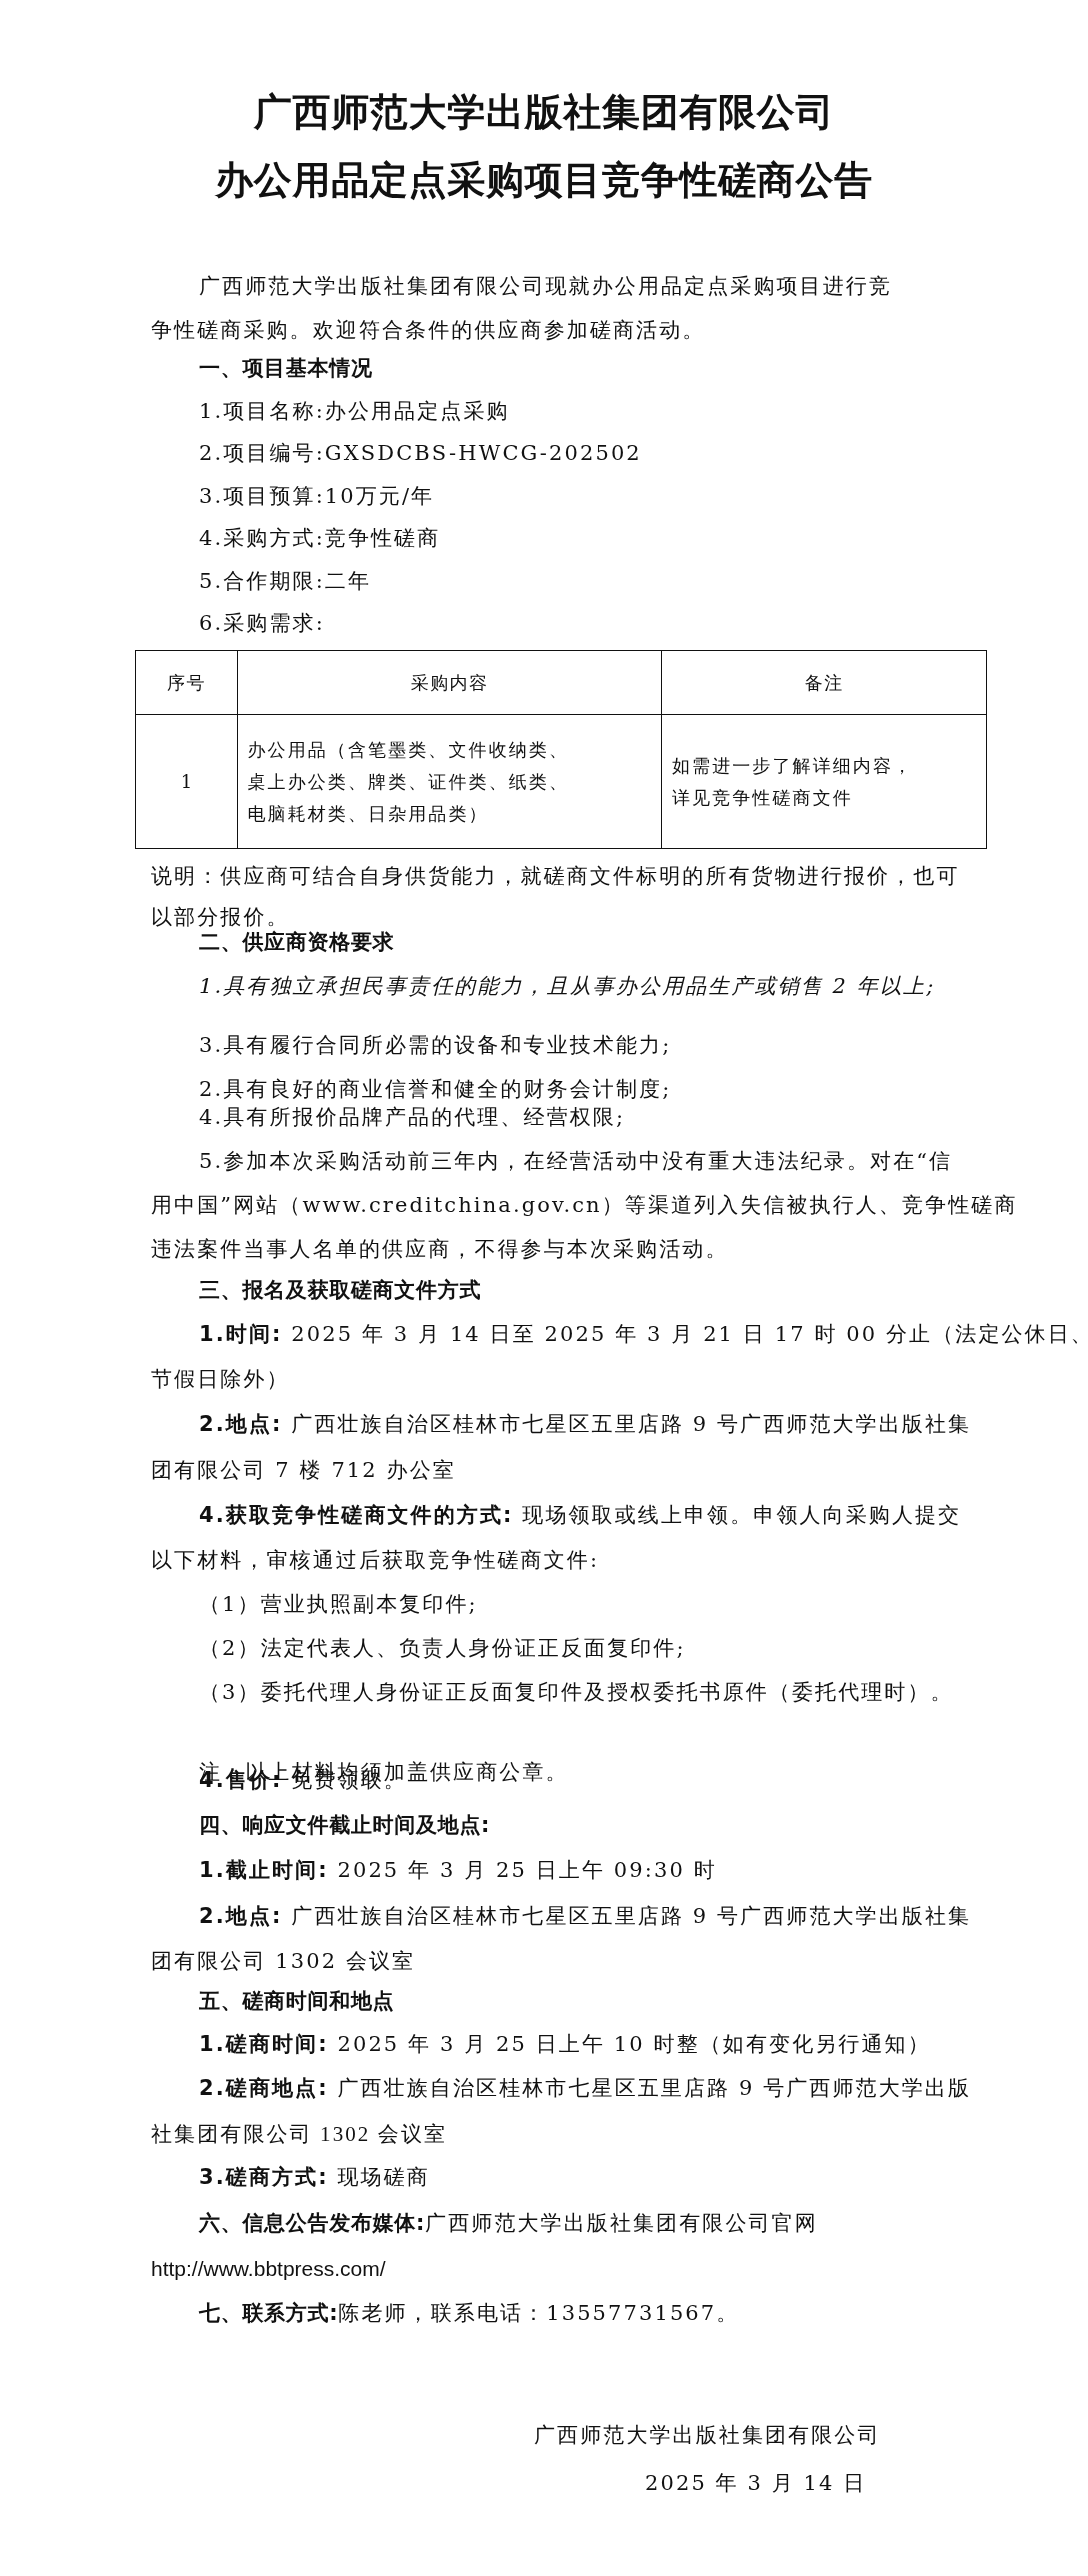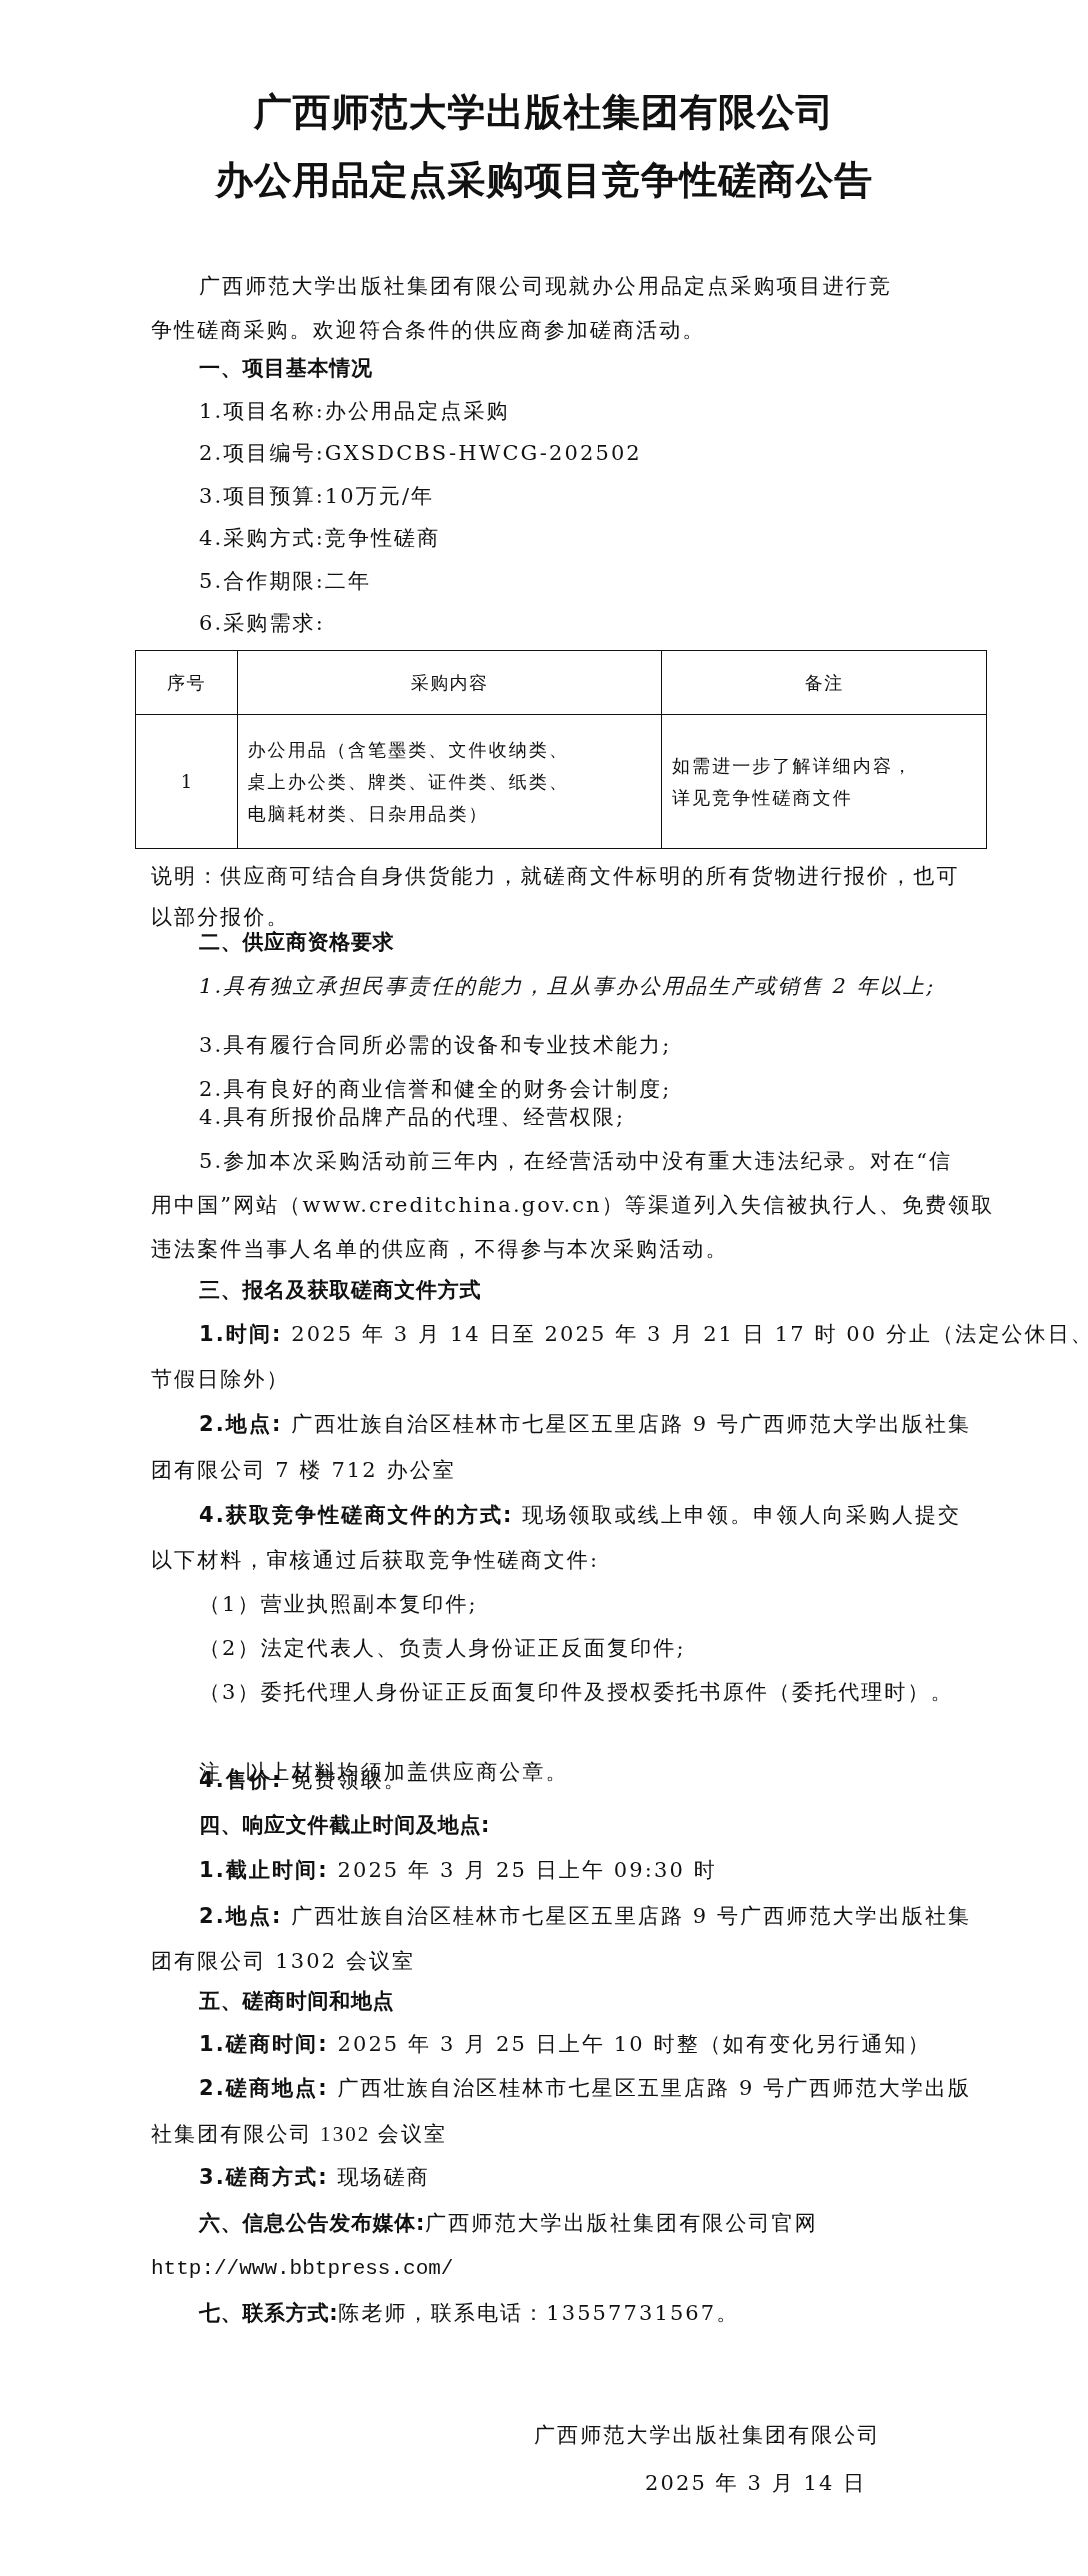--- a/index.html
+++ b/index.html
@@ -69,21 +69,21 @@
 
   <div class="line" style="top:863px;">说明：供应商可结合自身供货能力，就磋商文件标明的所有货物进行报价，也可</div>
   <div class="line" style="top:904px;">以部分报价。</div>
 
   <div class="line ind h" style="top:929px;">二、供应商资格要求</div>
   <div class="line ind" style="top:973px;font-style:italic;">1.具有独立承担民事责任的能力，且从事办公用品生产或销售 2 年以上;</div>
   <div class="line ind" style="top:1076px;">2.具有良好的商业信誉和健全的财务会计制度;</div>
   <div class="line ind" style="top:1032px;">3.具有履行合同所必需的设备和专业技术能力;</div>
   <div class="line ind" style="top:1104px;">4.具有所报价品牌产品的代理、经营权限;</div>
   <div class="line ind" style="top:1148px;">5.参加本次采购活动前三年内，在经营活动中没有重大违法纪录。对在“信</div>
-  <div class="line" style="top:1192px;">用中国”网站（www.creditchina.gov.cn）等渠道列入失信被执行人、免费领取</div>
+  <div class="line" style="top:1192px;">用中国”网站（www.creditchina.gov.cn）等渠道列入失信被执行人、竞争性磋商</div>
   <div class="line" style="top:1236px;">违法案件当事人名单的供应商，不得参与本次采购活动。</div>
 
   <div class="line ind h" style="top:1277px;">三、报名及获取磋商文件方式</div>
   <div class="line ind" style="top:1321px;"><span class="b">1.时间:</span><span> 2025 年 3 月 14 日至 2025 年 3 月 21 日 17 时 00 分止（法定公休日、</span></div>
   <div class="line" style="top:1366px;">节假日除外）</div>
   <div class="line ind" style="top:1411px;"><span class="b">2.地点:</span><span> 广西壮族自治区桂林市七星区五里店路 9 号广西师范大学出版社集</span></div>
   <div class="line" style="top:1457px;">团有限公司 7 楼 712 办公室</div>
   <div class="line ind" style="top:1502px;"><span class="b">4.获取竞争性磋商文件的方式:</span><span> 现场领取或线上申领。申领人向采购人提交</span></div>
   <div class="line" style="top:1547px;">以下材料，审核通过后获取竞争性磋商文件:</div>
   <div class="line ind" style="top:1591px;">（1）营业执照副本复印件;</div>
@@ -97,21 +97,21 @@
   <div class="line ind" style="top:1903px;"><span class="b">2.地点:</span><span> 广西壮族自治区桂林市七星区五里店路 9 号广西师范大学出版社集</span></div>
   <div class="line" style="top:1948px;">团有限公司 1302 会议室</div>
 
   <div class="line ind h" style="top:1988px;">五、磋商时间和地点</div>
   <div class="line ind" style="top:2031px;"><span class="b">1.磋商时间:</span><span> 2025 年 3 月 25 日上午 10 时整（如有变化另行通知）</span></div>
   <div class="line ind" style="top:2075px;"><span class="b">2.磋商地点:</span><span> 广西壮族自治区桂林市七星区五里店路 9 号广西师范大学出版</span></div>
   <div class="line" style="top:2121px;font-family:Liberation Serif, serif;">社集团有限公司 1302 会议室</div>
   <div class="line ind" style="style; top:2164px;"><span class="b">3.磋商方式:</span><span> 现场磋商</span></div>
 
   <div class="line ind" style="top:2210px;"><span class="h">六、信息公告发布媒体:</span><span>广西师范大学出版社集团有限公司官网</span></div>
-  <div class="line" style="top:2255px; font-family:Liberation Mono, monospace; letter-spacing:0;text-align:center;">http://www.bbtpress.com/</div>
+  <div class="line" style="top:2255px; font-family:Liberation Sans, sans-serif; letter-spacing:0;text-align:center;">http://www.bbtpress.com/</div>
 
   <div class="line ind" style="top:2300px;"><span class="h">七、联系方式:</span><span>陈老师，联系电话：13557731567。</span></div>
 
   <div class="sig" style="left:534px; top:2421px;">广西师范大学出版社集团有限公司</div>
   <div class="sig" style="left:645px; top:2469px;">2025 年 3 月 14 日</div>
 
 </div>
 
 
 </body></html>

